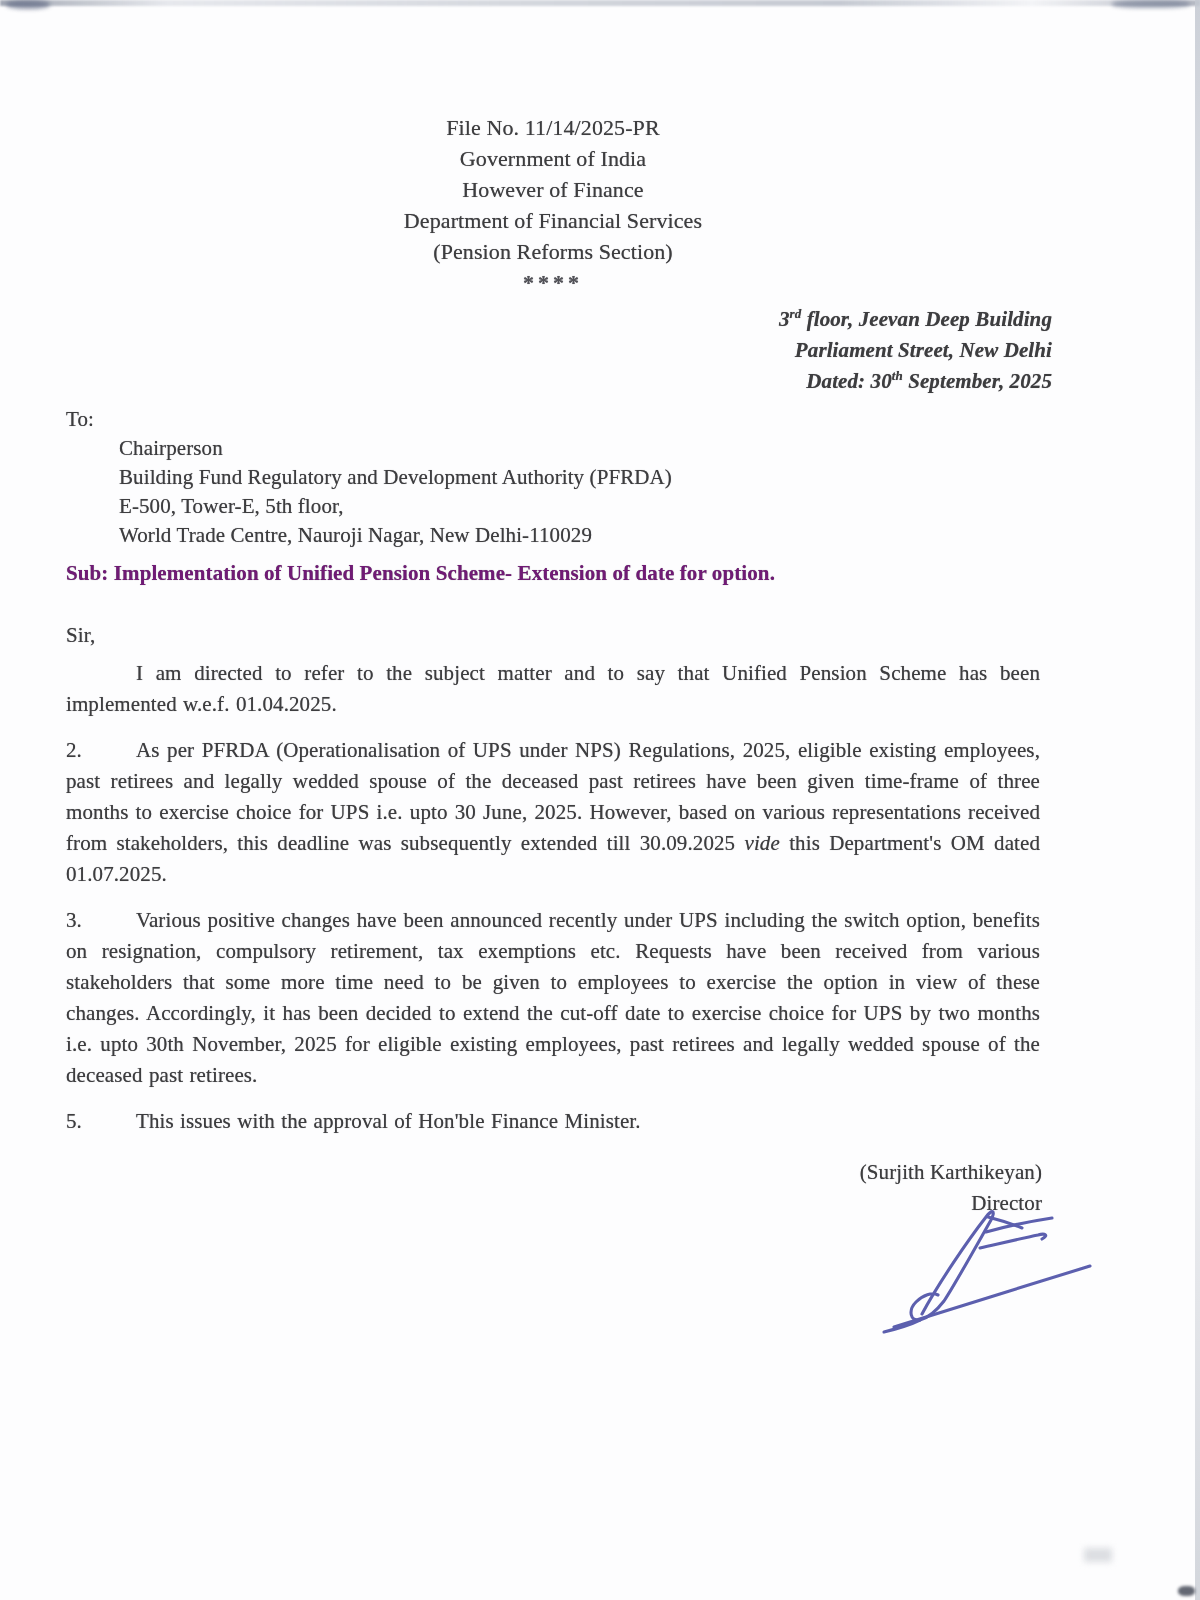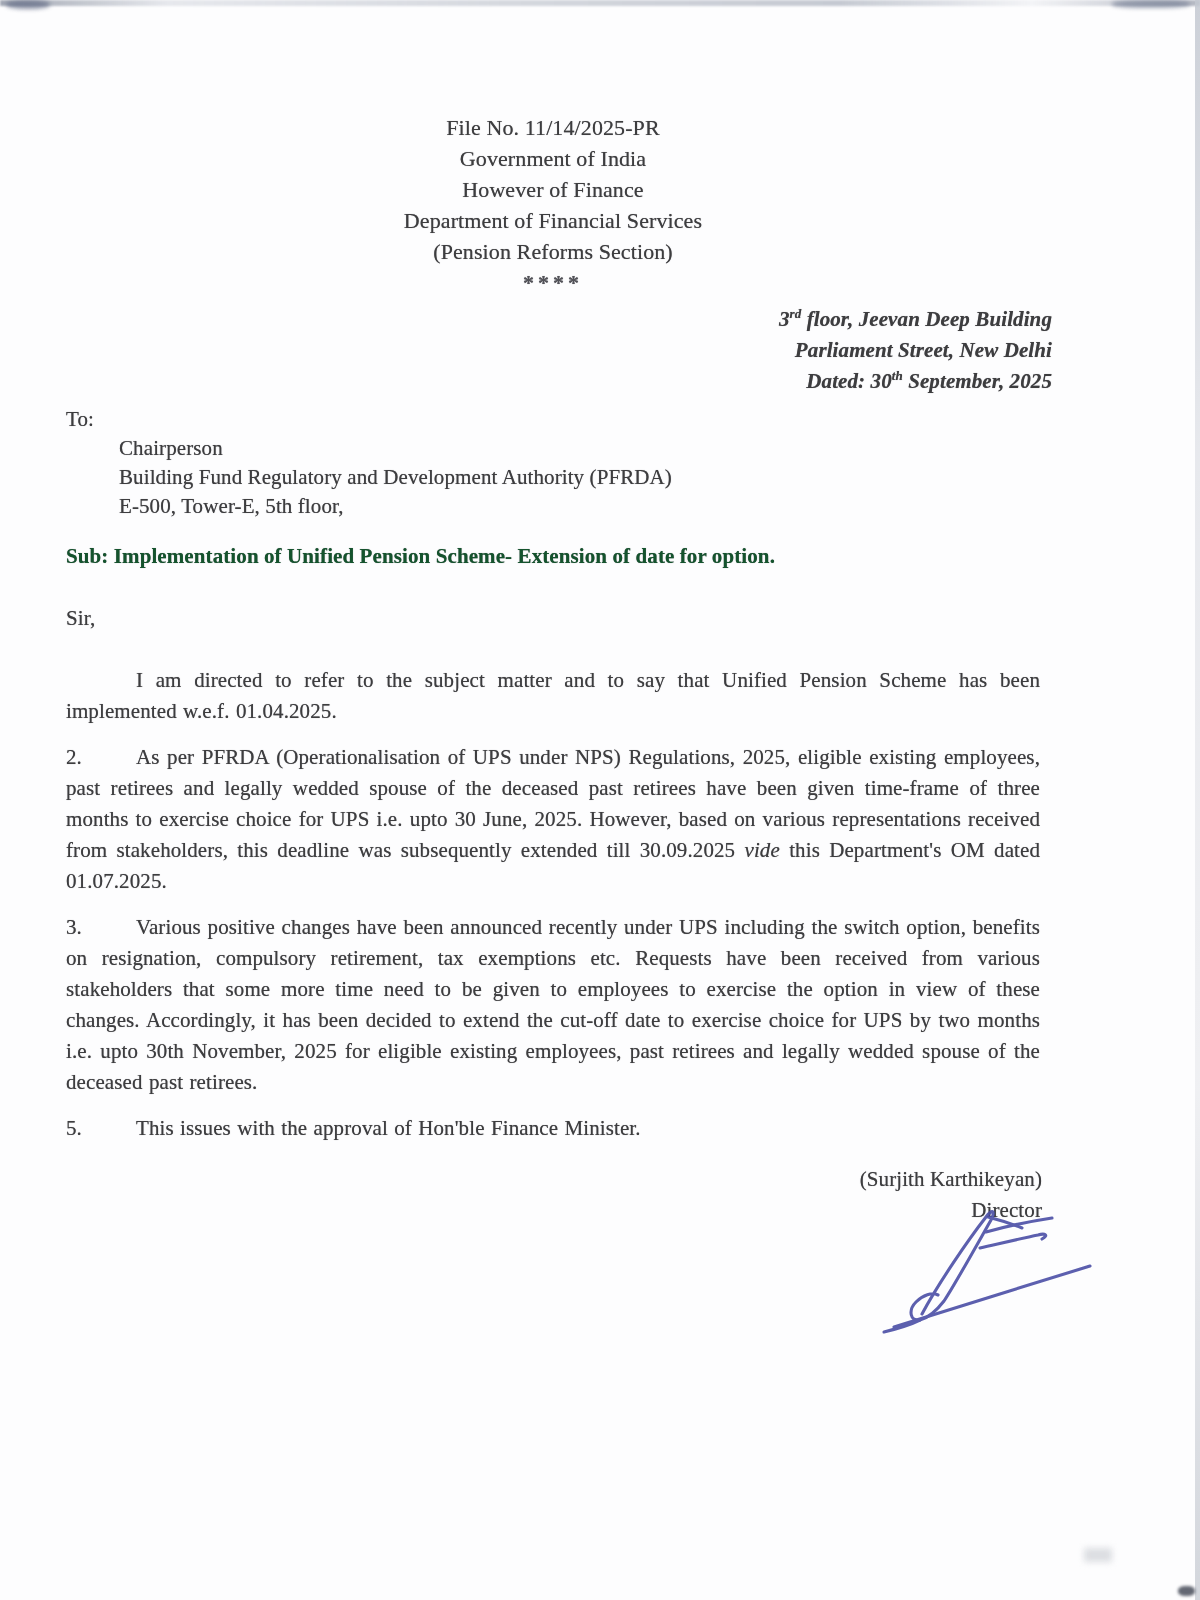--- a/index.html
+++ b/index.html
@@ -39,25 +39,25 @@
 
   .addr{
     text-align:right;font-style:italic;font-weight:600;
     margin-top:6px;margin-right:-12px;line-height:31px;
   }
   .addr sup{font-size:13px;line-height:0;}
 
   .to-label{margin-top:8px;line-height:29px;}
   .to-lines{margin-left:53px;line-height:29px;}
 
-  .subject{margin-top:20px;font-weight:bold;color:#14532d;}
+  .subject{margin-top:8px;font-weight:bold;color:#701a75;}
   .salutation{margin-top:31px;}
 
   p.para{margin:0;text-align:justify;text-align-last:left;word-spacing:1px;}
-  p.p1{margin-top:31px;text-indent:70px;}
+  p.p1{margin-top:7px;text-indent:70px;}
   p.numbered{margin-top:15px;}
   .pnum{display:inline-block;width:70px;text-indent:0;}
 
   .sign-block{
     margin-top:20px;margin-right:-2px;
     text-align:right;line-height:31px;position:relative;
   }
   .sig-wrap{position:absolute;left:880px;top:1196px;width:218px;height:140px;pointer-events:none;}
 </style>
 </head>
@@ -87,20 +87,21 @@
       <div><span>3</span><sup>rd</sup><span> floor, Jeevan Deep Building</span></div>
       <div>Parliament Street, New Delhi</div>
       <div><span>Dated: 30</span><sup>th</sup><span> September, 2025</span></div>
     </div>
 
     <div class="to-label">To:</div>
     <div class="to-lines">
       <div>Chairperson</div>
       <div>Building Fund Regulatory and Development Authority (PFRDA)</div>
       <div>E-500, Tower-E, 5th floor,</div>
+      <div>World Trade Centre, Nauroji Nagar, New Delhi-110029</div>
     </div>
 
     <div class="subject">Sub: Implementation of Unified Pension Scheme- Extension of date for option.</div>
 
     <div class="salutation">Sir,</div>
 
     <p class="para p1"><span>I am directed to refer to the subject matter and to say that Unified Pension Scheme has been implemented w.e.f. 01.04.2025.</span></p>
 
     <p class="para numbered"><span class="pnum">2.</span><span>As per PFRDA (Operationalisation of UPS under NPS) Regulations, 2025, eligible existing employees, past retirees and legally wedded spouse of the deceased past retirees have been given time-frame of three months to exercise choice for UPS i.e. upto 30 June, 2025. However, based on various representations received from stakeholders, this deadline was subsequently extended till 30.09.2025 </span><i>vide</i><span> this Department's OM dated 01.07.2025.</span></p>
 

